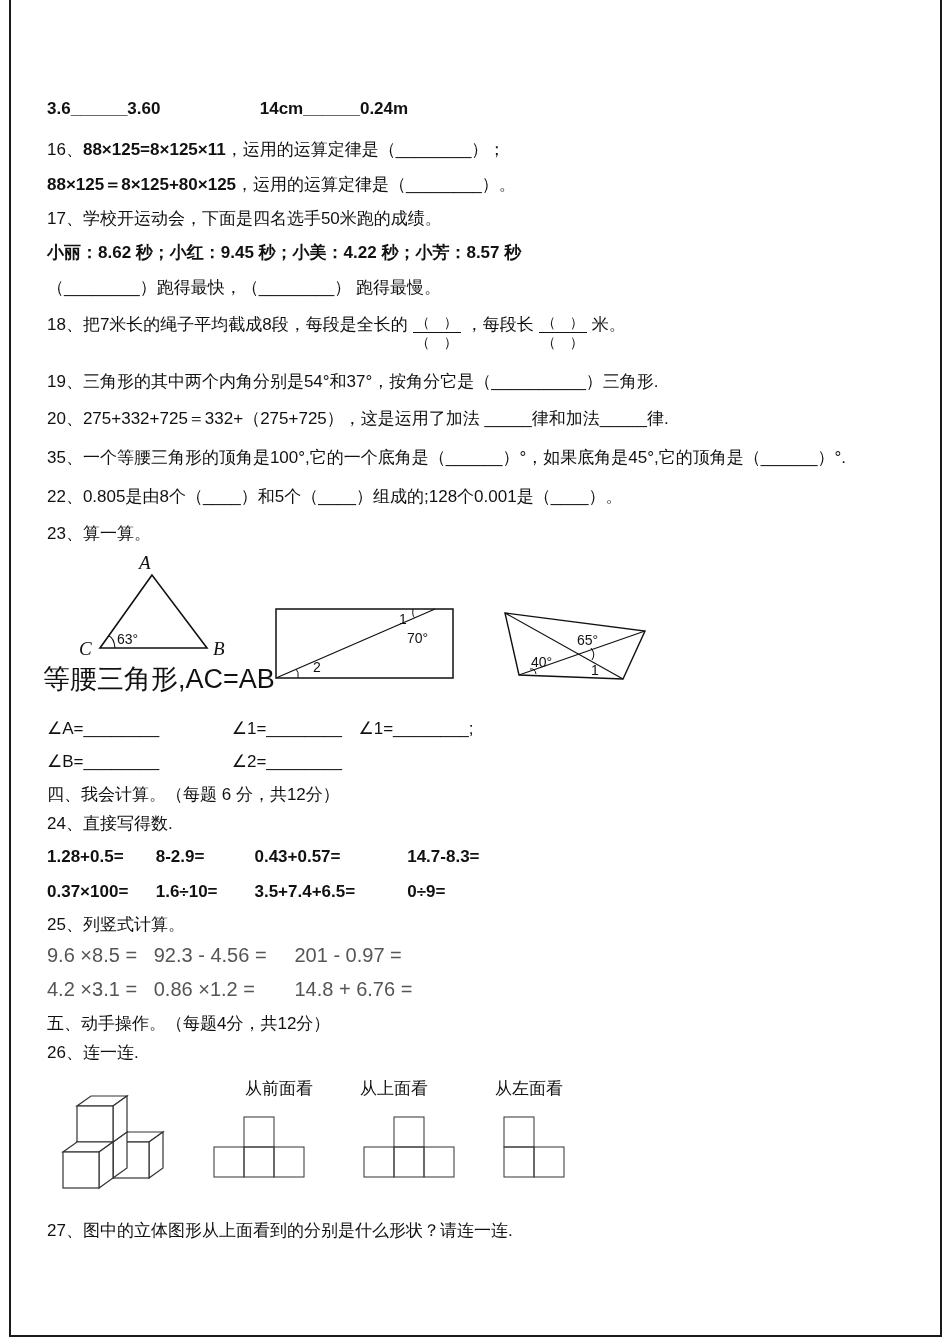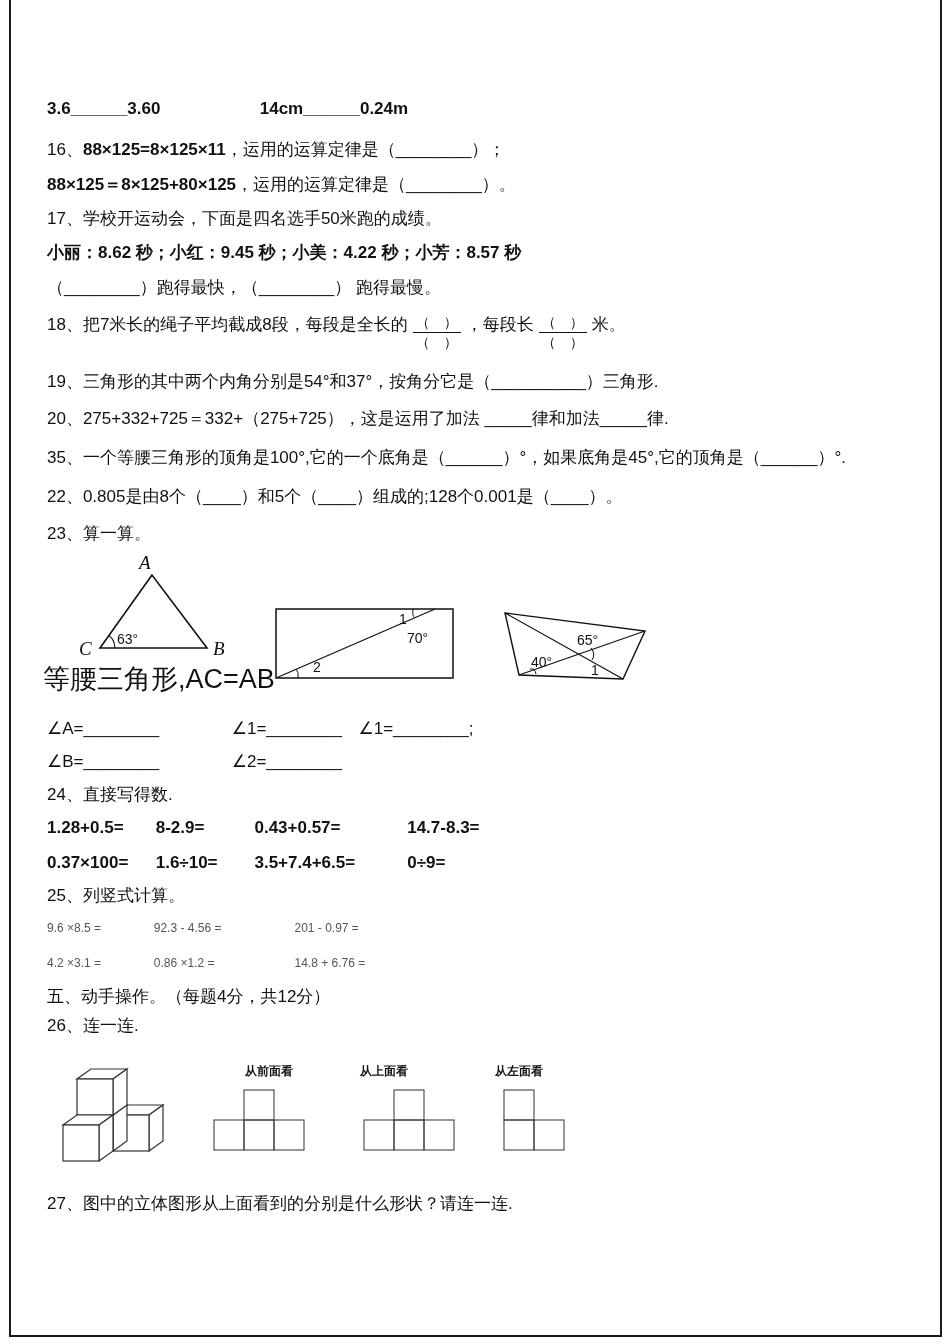--- a/index.html
+++ b/index.html
@@ -30,26 +30,26 @@
   .caption{font-size:27px;margin-top:-6px;margin-left:-12px;white-space:nowrap}
   .fig-label-i{font-family:"Liberation Serif",serif;font-style:italic;font-size:19px;fill:#111}
   .fig-num{font-size:14px;fill:#111;font-family:"Liberation Sans",sans-serif}
   svg .stroke{fill:none;stroke:#111}
   
   .ansrow span{display:inline-block}
   .ansrow .a1{width:180px}.ansrow .a2{width:122px}
   .calc span{display:inline-block}
   .calc .k1{width:104px}.calc .k2{width:94px}.calc .k3{width:148px}
   .vert{color:#555}
-  .vert span{display:inline-block;font-size:12px}
+  .vert span{display:inline-block;font-size:20px}
   .vert .d1{width:102px}.vert .d2{width:136px}
   
   .ops{position:relative;height:135px;margin-bottom:14px}
   .ops .cube{position:absolute;left:8px;top:-2px}
-  .vlabel{position:absolute;top:20px;font-size:12px;font-weight:bold;white-space:nowrap}
+  .vlabel{position:absolute;top:7px;font-size:17px;font-weight:normal;white-space:nowrap}
   .vshape{position:absolute;top:46px}
   .cubeface{fill:#fff;stroke:#333;stroke-width:1.2}
   .viewrect{fill:none;stroke:#444;stroke-width:1.1}
 </style>
 </head>
 <body>
 
 <div class="frame"></div>
 
 <div class="content">
@@ -133,20 +133,21 @@
   <div class="line ansrow mb10">
     <span class="a1">∠A=________</span>
     <span class="a2">∠1=________</span>
     <span>∠1=________;</span>
   </div>
   <div class="line ansrow mb10">
     <span class="a1">∠B=________</span>
     <span class="a2">∠2=________</span>
   </div>
 
+  <div class="line mb6">四、我会计算。（每题 6 分，共12分）</div>
   <div class="line mb10">24、直接写得数.</div>
   <div class="line b calc mb12">
     <span class="k1">1.28+0.5=</span>
     <span class="k2">8-2.9=</span>
     <span class="k3">0.43+0.57=</span>
     <span>14.7-8.3=</span>
   </div>
   <div class="line b calc mb10">
     <span class="k1">0.37×100=</span>
     <span class="k2">1.6÷10=</span>

